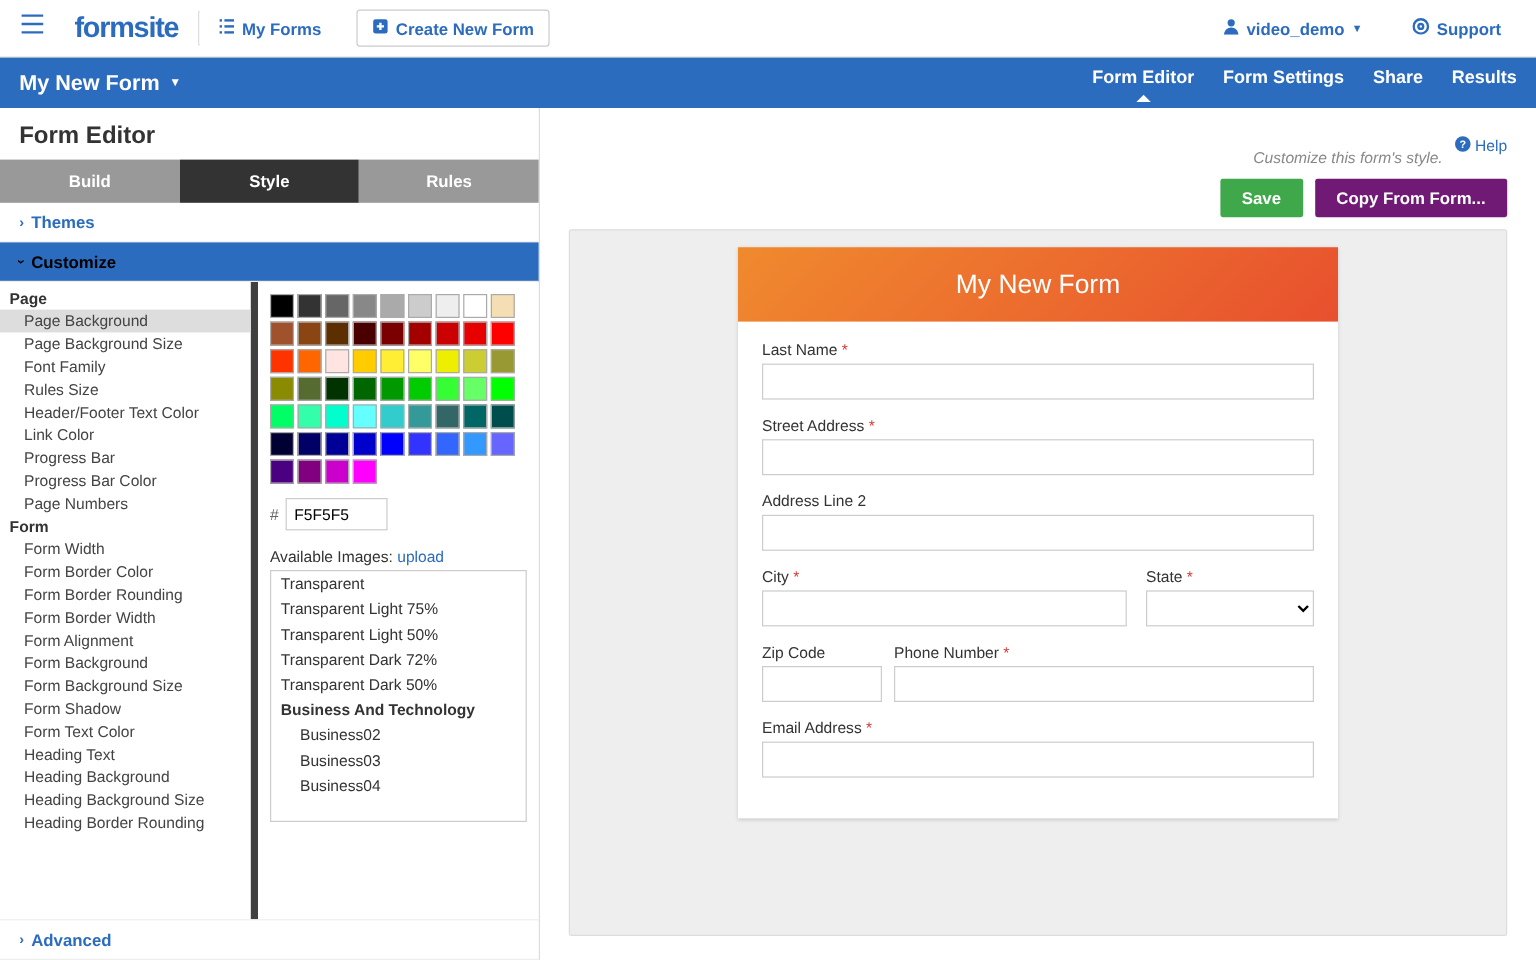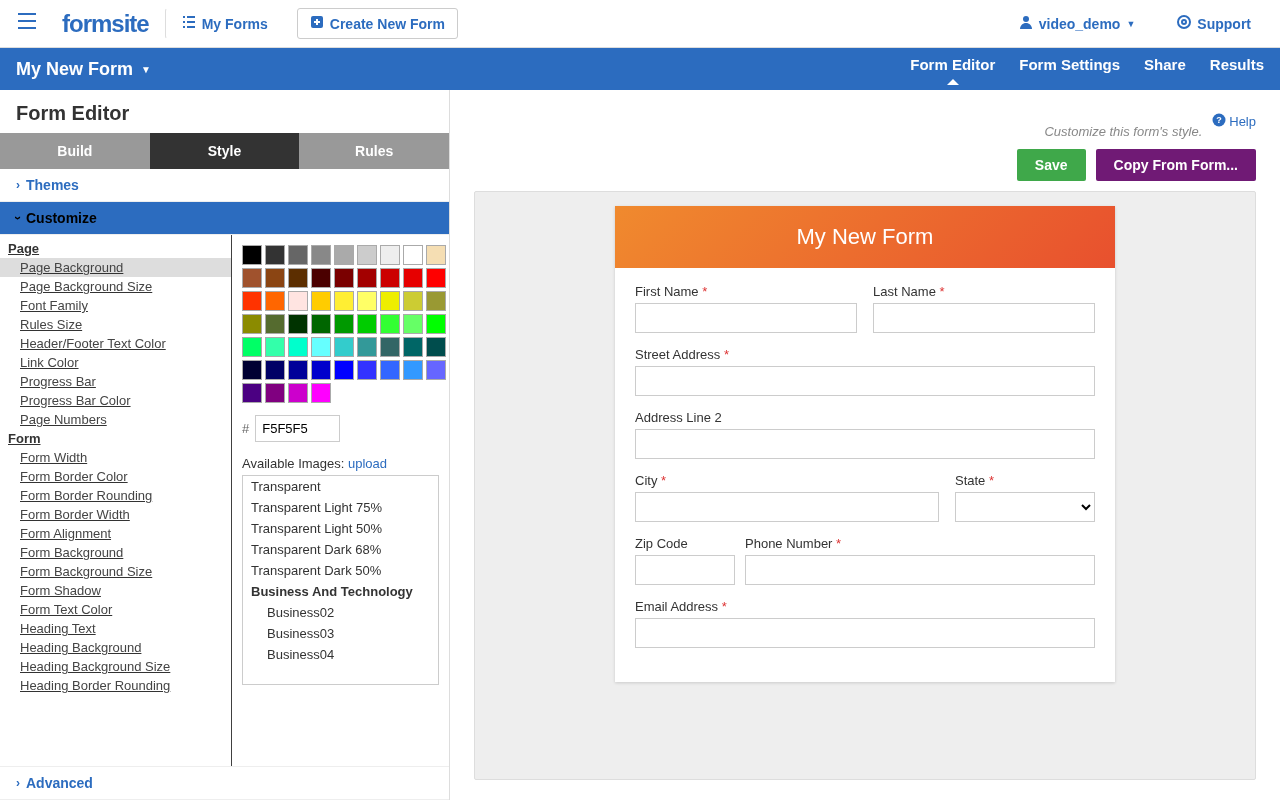--- a/index.html
+++ b/index.html
@@ -20,21 +20,21 @@
 .sidebar { width: 450px; border-right: 1px solid #ddd; display: flex; flex-direction: column; overflow: hidden; }
 .sidebar-header { font-size: 20px; font-weight: 700; padding: 12px 16px 8px; color: #333; }
 .tabs { display: flex; }
 .tab { flex: 1; text-align: center; padding: 10px 0; background: #999; color: #fff; font-weight: 600; cursor: pointer; font-size: 14px; }
 .tab.active { background: #333; }
 .accordion-item { padding: 8px 16px; font-size: 14px; font-weight: 600; color: #2c6cbf; cursor: pointer; border-bottom: 1px solid #eee; display: flex; align-items: center; gap: 6px; }
 .accordion-item.expanded { background: #2c6cbf; color: #000000; }
 .accordion-item.expanded .chev { transform: rotate(90deg); }
 .chev { display: inline-block; font-size: 12px; transition: transform .1s; }
 .customize-body { display: flex; flex: 1; overflow: hidden; border-bottom: 1px solid #eee; }
-.prop-list { width: 232px; border-right: 1px solid #404040; overflow-y: scroll; padding: 4px 0; text-decoration: underline; }
+.prop-list { width: 215px; border-right: 6px solid #404040; overflow-y: scroll; padding: 4px 0; }
 .prop-group { font-weight: 700; padding: 2px 8px; font-size: 13px; }
 .prop-item { padding: 2px 8px 2px 20px; font-size: 13px; color: #444; cursor: pointer; }
 .prop-item.selected { background: #ddd; }
 .color-panel { flex: 1; padding: 10px; overflow-y: auto; }
 .swatch-grid { display: grid; grid-template-columns: repeat(9, 20px); gap: 3px; margin-bottom: 12px; }
 .swatch { width: 20px; height: 20px; border: 1px solid #aaa; cursor: pointer; }
 .hex-row { display: flex; align-items: center; gap: 6px; margin-bottom: 14px; font-size: 13px; color: #666; }
 .hex-row input { width: 85px; padding: 5px 6px; border: 1px solid #ccc; font-size: 13px; }
 .img-label { font-size: 13px; color: #333; margin-bottom: 4px; }
 .img-label a { color: #2c6cbf; text-decoration: none; }
@@ -250,21 +250,21 @@
           <input type="text" value="F5F5F5" style="">
         </div>
         <div class="img-label">
           <span>Available Images:</span>
           <a href="#">upload</a>
         </div>
         <div class="img-list" id="img-list">
             <div class="img-list-item">Transparent</div>
             <div class="img-list-item">Transparent Light 75%</div>
             <div class="img-list-item">Transparent Light 50%</div>
-            <div class="img-list-item">Transparent Dark 68%</div>
+            <div class="img-list-item">Transparent Dark 72%</div>
             <div class="img-list-item">Transparent Dark 50%</div>
             <div class="img-list-group">Business And Technology</div>
             <div class="img-list-sub">Business02</div>
             <div class="img-list-sub">Business03</div>
             <div class="img-list-sub">Business04</div>
           </div>
       </div>
     </div>
 
     <div class="accordion-item">
@@ -290,24 +290,20 @@
       <button class="btn btn-green">Save</button>
       <button class="btn btn-gray">Copy From Form...</button>
     </div>
 
     <div class="preview-wrap">
       <div class="form-card">
         <div class="form-header">My New Form</div>
         <div class="form-body">
           <div class="form-row">
             <div class="form-field">
-              <label class="form-label"><span>First Name</span> <span class="req">*</span></label>
-              <input class="form-input" style="">
-            </div>
-            <div class="form-field">
               <label class="form-label"><span>Last Name</span> <span class="req">*</span></label>
               <input class="form-input" style="">
             </div>
           </div>
           <div class="form-row">
             <div class="form-field">
               <label class="form-label"><span>Street Address</span> <span class="req">*</span></label>
               <input class="form-input" style="">
             </div>
           </div>

